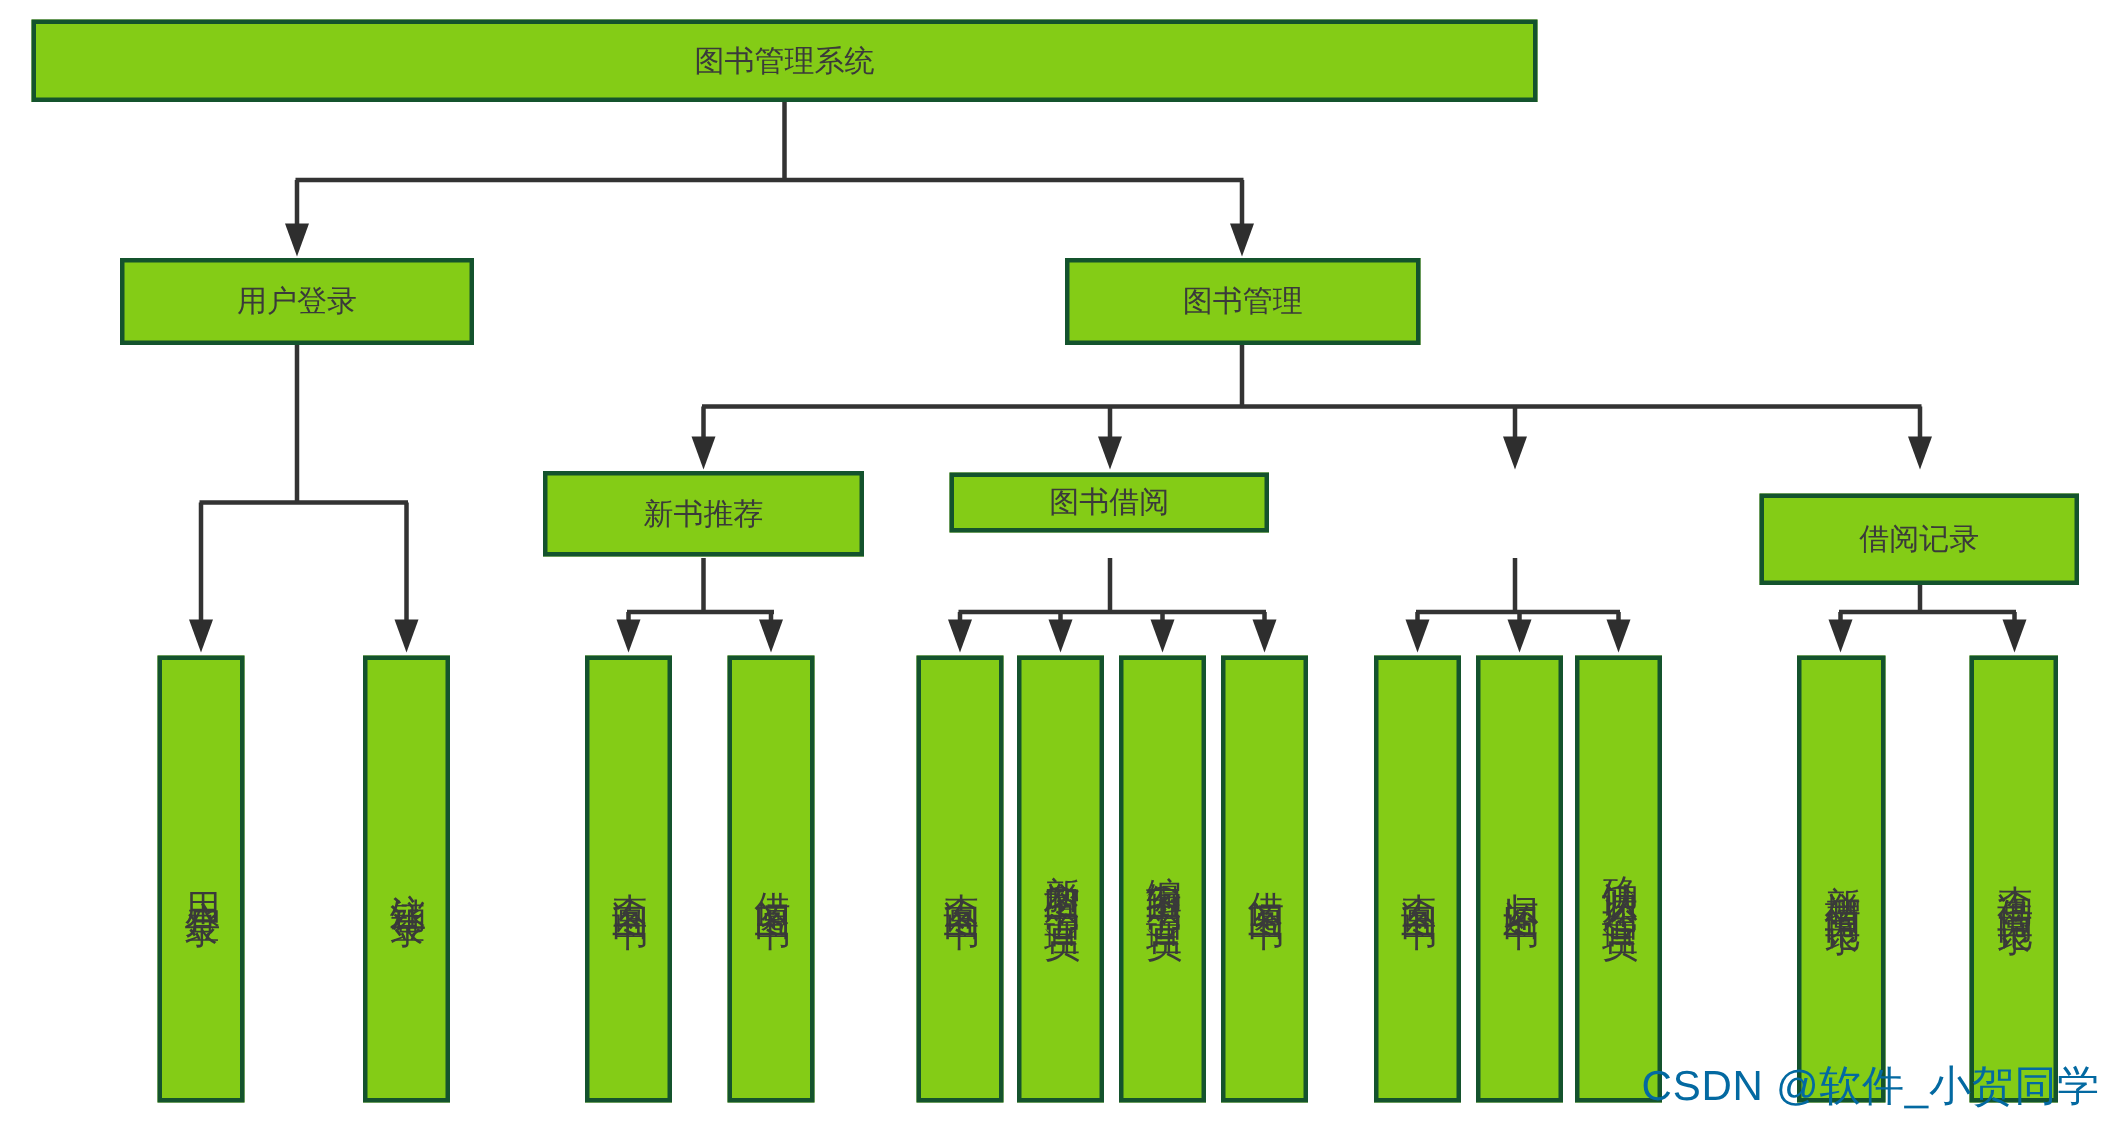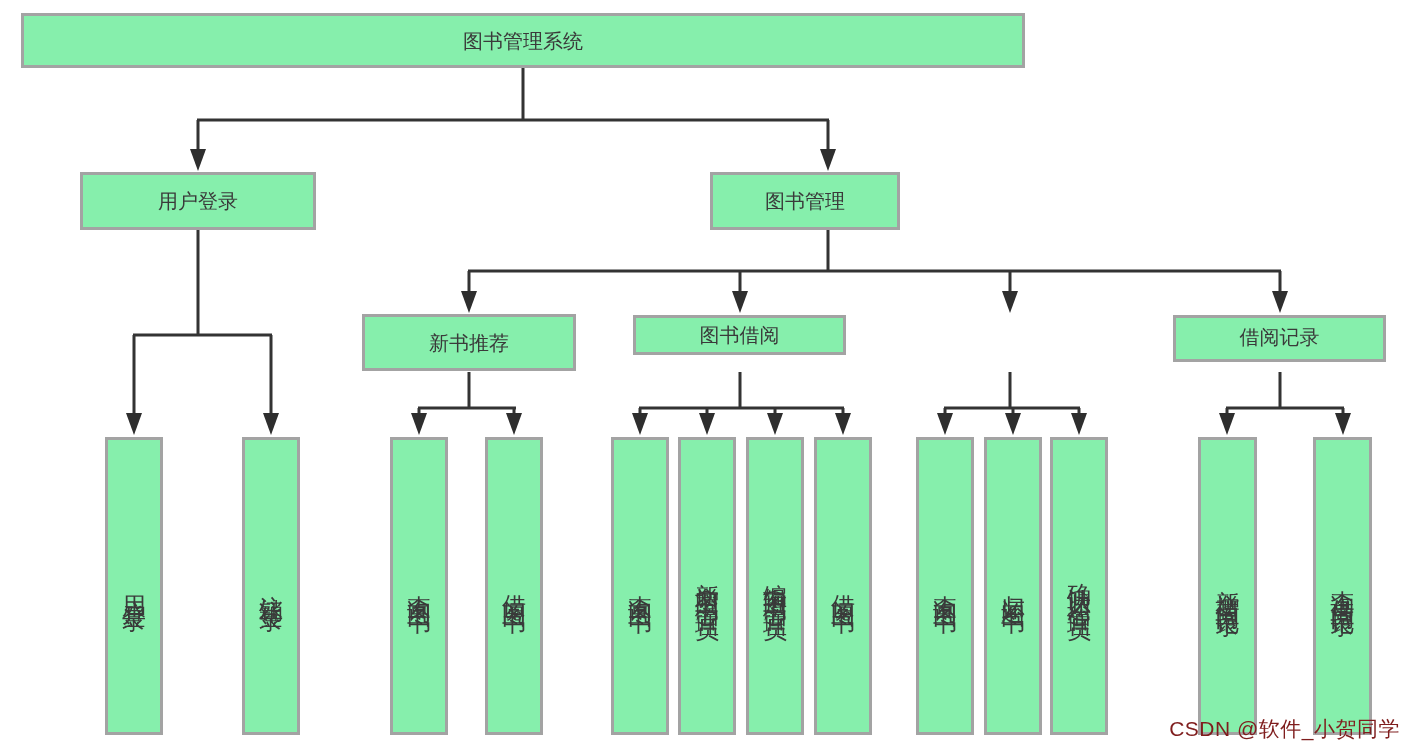--- a/index.html
+++ b/index.html
@@ -7,22 +7,22 @@
     position:relative;
     width:1405px;height:747px;
     background:#ffffff;
     font-family:"Liberation Sans","DejaVu Sans",sans-serif;
     overflow:hidden;
   }
   #connectors{position:absolute;left:0;top:0;z-index:1;}
   .box{
     position:absolute;
     box-sizing:border-box;
-    background:#86efac;
-    border:3px solid #a3a3a3;
+    background:#84cc16;
+    border:3px solid #14532d;
     color:#3a3a3a;
     display:flex;
     align-items:center;
     justify-content:center;
     z-index:2;
     font-size:20px;
     line-height:1;
     white-space:nowrap;
   }
   .leaf{
@@ -30,22 +30,22 @@
     text-orientation:mixed;
     font-size:24px;
     letter-spacing:5px;
     white-space:normal;
   }
   #watermark{
     position:absolute;
     right:5px;
     bottom:4px;
     z-index:3;
-    font-size:21px;
-    color:#7f1d1d;
+    font-size:28px;
+    color:#0369a1;
     letter-spacing:0.5px;
     margin-top:27px;
   }
 </style>
 </head>
 <body>
 
 <div id="canvas">
 
   <svg id="connectors" width="1405" height="747" viewBox="0 0 1405 747">
@@ -84,25 +84,25 @@
       <polygon points="1005,413 1021,413 1013,435"></polygon>
       <polygon points="1071,413 1087,413 1079,435"></polygon>
       <polygon points="1219,413 1235,413 1227,435"></polygon>
       <polygon points="1335,413 1351,413 1343,435"></polygon>
     </g>
   </svg>
 
   <div class="box" style="left:21px;top:13px;width:1004px;height:55px;">图书管理系统</div>
 
   <div class="box" style="left:80px;top:172px;width:236px;height:58px;">用户登录</div>
-  <div class="box" style="left:710px;top:172px;width:190px;height:58px;">图书管理</div>
+  <div class="box" style="left:710px;top:172px;width:237px;height:58px;">图书管理</div>
 
   <div class="box" style="left:362px;top:314px;width:214px;height:57px;">新书推荐</div>
   <div class="box" style="left:633px;top:315px;width:213px;height:40px;">图书借阅</div>
-  <div class="box" style="left:1173px;top:315px;width:213px;height:47px;font-family:Liberation Mono, monospace;">借阅记录</div>
+  <div class="box" style="left:1173px;top:329px;width:213px;height:61px;">借阅记录</div>
 
   <div class="box leaf" style="left:105px;top:437px;width:58px;height:298px;">用户登录</div>
   <div class="box leaf" style="left:242px;top:437px;width:58px;height:298px;">注销登录</div>
 
   <div class="box leaf" style="left:390px;top:437px;width:58px;height:298px;">查询图书</div>
   <div class="box leaf" style="left:485px;top:437px;width:58px;height:298px;">借阅图书</div>
 
   <div class="box leaf" style="left:611px;top:437px;width:58px;height:298px;">查询图书</div>
   <div class="box leaf" style="left:678px;top:437px;width:58px;height:298px;">新增图书（管理员）</div>
   <div class="box leaf" style="left:746px;top:437px;width:58px;height:298px;">编辑图书（管理员）</div>

